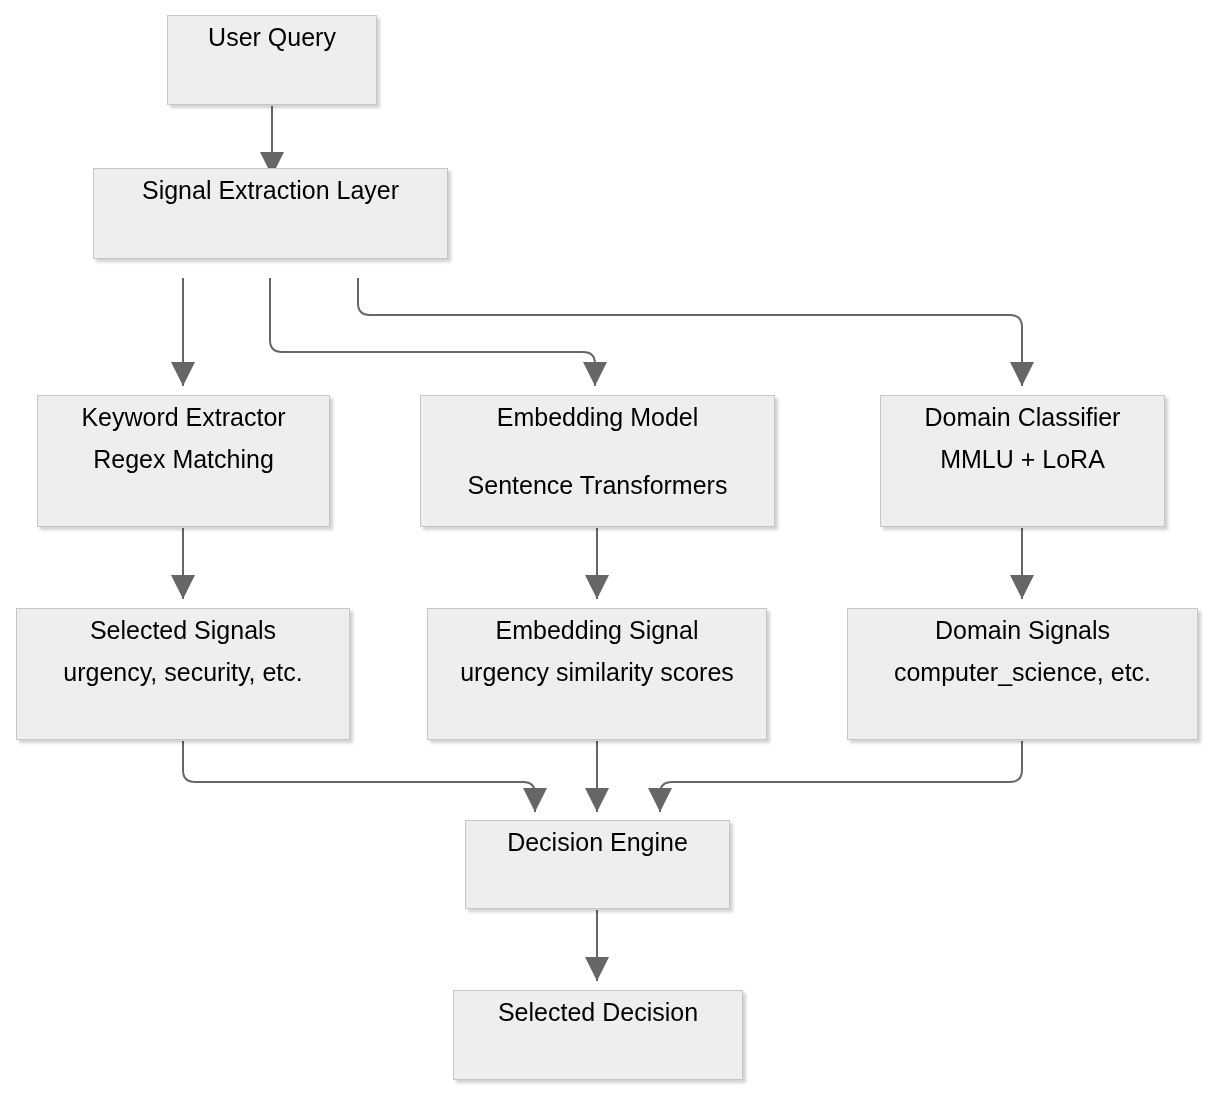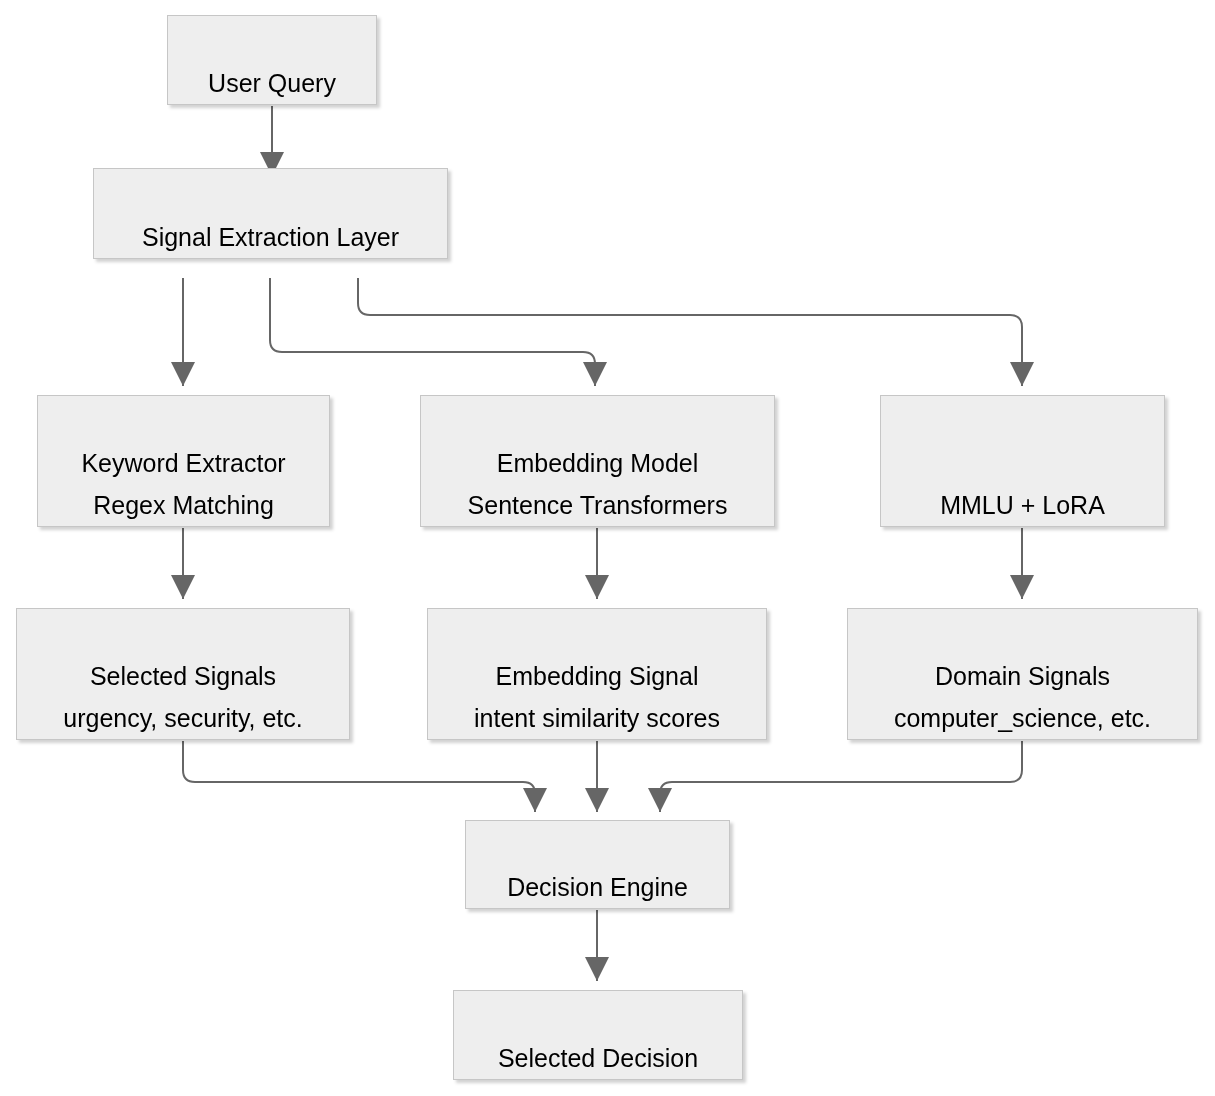--- a/index.html
+++ b/index.html
@@ -31,32 +31,32 @@
   }
   .node {
     position: absolute;
     box-sizing: border-box;
     background: #eeeeee;
     border: 1px solid #c6c6c6;
     box-shadow: 3px 3px 3px rgba(0,0,0,0.18);
     display: flex;
     flex-direction: column;
     align-items: center;
-    justify-content: flex-end;
+    justify-content: flex-start;
     text-align: center;
     font-size: 25px;
     line-height: 42px;
   }
   .node .line { display: block; }
 
   
   #n-user-query        { left: 167px; top: 15px;  width: 210px; height: 90px;  }
   #n-signal-extraction { left: 93px;  top: 168px; width: 355px; height: 91px;  }
   #n-keyword-extractor { left: 37px;  top: 395px; width: 293px; height: 132px; }
-  #n-embedding-model   { left: 420px; top: 395px; width: 355px; height: 132px; }
+  #n-embedding-model   { left: 420px; top: 395px; width: 355px; height: 132px; gap: 26px; }
   #n-domain-classifier { left: 880px; top: 395px; width: 285px; height: 132px; }
   #n-keyword-signals   { left: 16px;  top: 608px; width: 334px; height: 132px; }
   #n-embedding-signals { left: 427px; top: 608px; width: 340px; height: 132px; }
   #n-domain-signals    { left: 847px; top: 608px; width: 351px; height: 132px; }
   #n-decision-engine   { left: 465px; top: 820px; width: 265px; height: 89px;  }
   #n-selected-decision { left: 453px; top: 990px; width: 290px; height: 90px;  }
 </style>
 </head>
 <body>
 
@@ -93,31 +93,32 @@
     <span class="line">Keyword Extractor</span>
     <span class="line">Regex Matching</span>
   </div>
 
   <div class="node" id="n-embedding-model">
     <span class="line">Embedding Model</span>
     <span class="line">Sentence Transformers</span>
   </div>
 
   <div class="node" id="n-domain-classifier">
+    <span class="line">Domain Classifier</span>
     <span class="line">MMLU + LoRA</span>
   </div>
 
   <div class="node" id="n-keyword-signals">
     <span class="line">Selected Signals</span>
     <span class="line">urgency, security, etc.</span>
   </div>
 
   <div class="node" id="n-embedding-signals">
     <span class="line">Embedding Signal</span>
-    <span class="line">intent similarity scores</span>
+    <span class="line">urgency similarity scores</span>
   </div>
 
   <div class="node" id="n-domain-signals">
     <span class="line">Domain Signals</span>
     <span class="line">computer_science, etc.</span>
   </div>
 
   <div class="node" id="n-decision-engine">
     <span class="line">Decision Engine</span>
   </div>

